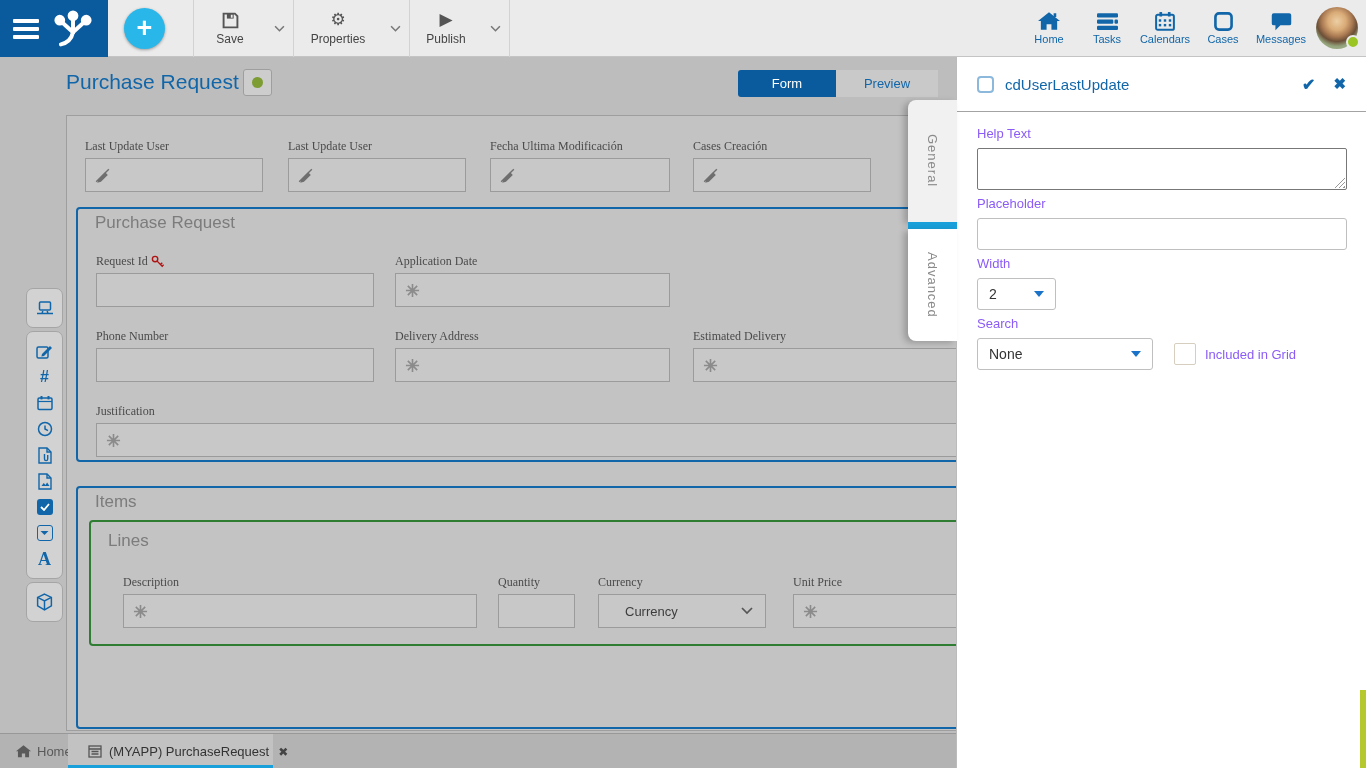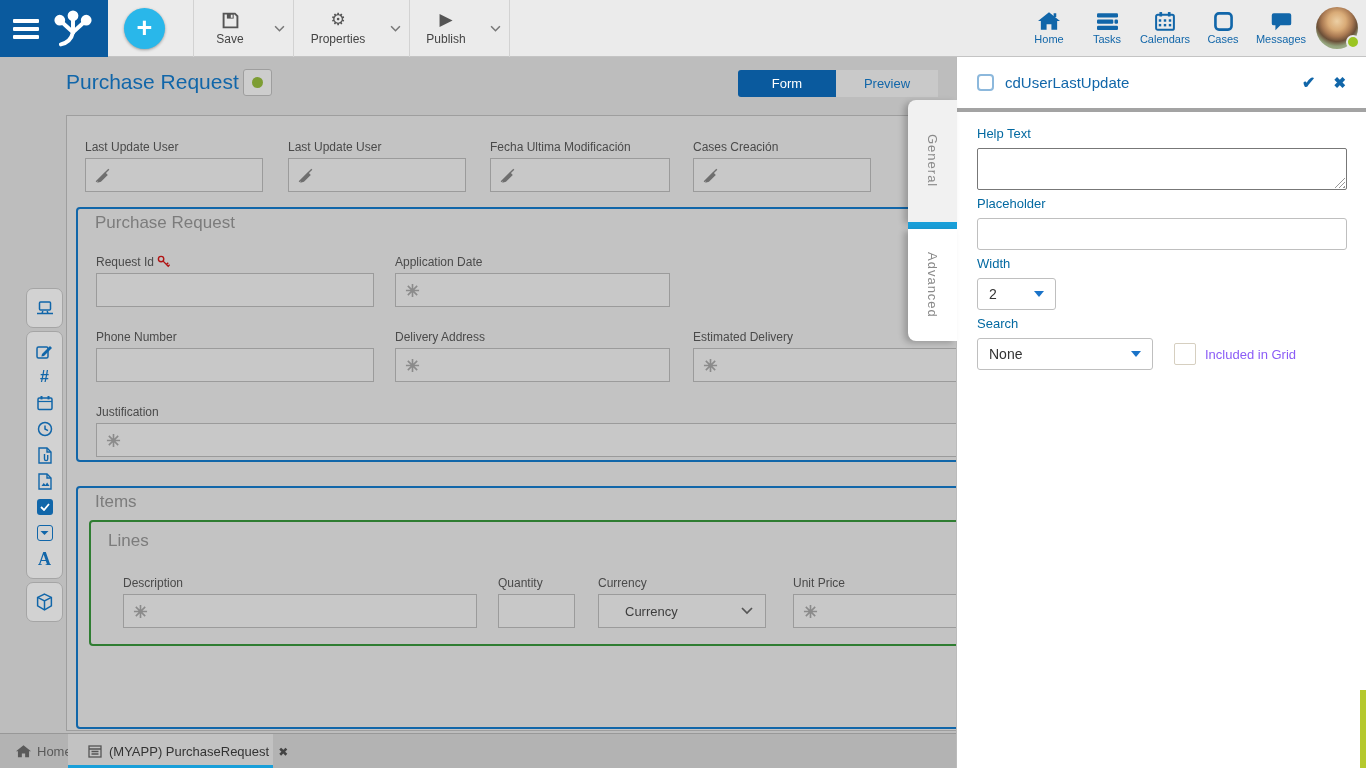--- a/index.html
+++ b/index.html
@@ -33,21 +33,21 @@
   .title-status-btn { position:absolute; left:243px; top:69px; width:29px; height:27px; background:#cdcdcd; border:1px solid #9e9e9e; border-radius:3px; display:flex; align-items:center; justify-content:center; cursor:pointer; }
   .title-status-dot { width:11px; height:11px; border-radius:50%; background:#7d9d33; }
   .view-toggle { position:absolute; left:738px; top:70px; display:flex; height:27px; }
   .vt-btn { min-width:98px; display:flex; align-items:center; justify-content:center; font-size:13px; cursor:pointer; }
   .vt-form { background:#0a5a9e; color:#fff; border-radius:3px 0 0 3px; }
   .vt-preview { background:#c9c9c9; color:#1166a9; width:102px; }
 
   .form-container { position:absolute; left:66px; top:115px; width:1294px; height:616px; border:1px solid #9e9e9e; background:#c3c3c3; }
 
   .fld { position:absolute; }
-  .fld-label { font-size:12px; color:#4a4a4a; height:15px; display:flex; align-items:center; gap:3px; white-space:nowrap; }
+  .fld-label { font-size:12px; color:#4a4a4a; height:15px; display:flex; align-items:center; gap:3px; white-space:nowrap;font-family:Liberation Serif, serif; }
   .fld-input { margin-top:4px; height:34px; background:#c8c8c8; border:1px solid #9b9b9b; display:flex; align-items:center; padding:0 9px; gap:6px; }
   .fld-input.select { justify-content:space-between; padding:0 12px; }
   .sel-text { font-size:13px; color:#3d3d3d; margin-left:14px; }
   .grp { position:absolute; border:2px solid #1166a9; border-radius:4px; }
   .grp.green { border-color:#2f7d32; }
   .grp-title { position:absolute; font-size:17px; color:#7c7c7c; }
 
   
   .toolbox { position:absolute; left:26px; top:288px; width:37px; z-index:5; }
   .tool-box { background:#d2d2d2; border:1px solid #a5a5a5; border-radius:7px; display:flex; flex-direction:column; align-items:center; padding:6px 0; }
@@ -68,27 +68,27 @@
   
   .side-tabs { position:absolute; left:908px; top:100px; width:49px; z-index:30; }
   .side-tab { width:49px; display:flex; align-items:center; justify-content:center; cursor:pointer; box-shadow:-4px 2px 6px rgba(0,0,0,.22); }
   .side-tab span { writing-mode:vertical-rl; font-size:13px; color:#8a8a8a; letter-spacing:1px; }
   .st-general { height:122px; background:#f1f1f1; border-radius:8px 0 0 0; }
   .st-indicator { width:49px; height:7px; background:#199fd9; }
   .st-advanced { height:112px; background:#ffffff; border-radius:0 0 0 8px; }
 
   
   .panel { position:absolute; left:956px; top:57px; width:410px; height:711px; background:#fff; border-left:1px solid #bbb; z-index:20; }
-  .panel-header { height:55px; display:flex; align-items:center; padding:0 20px; border-bottom:4px solid #a3a3a3; }
+  .panel-header { height:55px; display:flex; align-items:center; padding:0 20px; border-bottom:1px solid #a3a3a3; }
   .ph-checkbox { width:17px; height:17px; border:2px solid #8cb8dc; border-radius:4px; cursor:pointer; }
   .ph-title { flex:1; margin-left:11px; font-size:15px; color:#1166a9; }
   .ph-check { color:#1166a9; font-size:16px; font-weight:bold; margin-right:18px; cursor:pointer; }
   .ph-close { color:#1166a9; font-size:15px; font-weight:bold; cursor:pointer; }
   .panel-body { padding:14px 20px; }
-  .p-label { font-size:13px; color:#0369a1; }
+  .p-label { font-size:13px; color:#8b5cf6; }
   .p-textarea { position:relative; margin-top:7px; width:370px; height:42px; border:1px solid #777; border-radius:2px; background:#fff; }
   .p-textarea::after { content:""; position:absolute; right:1px; bottom:1px; width:11px; height:11px;
       background:repeating-linear-gradient(135deg, transparent 0 2px, #999 2px 3px); clip-path:polygon(100% 0, 100% 100%, 0 100%); cursor:nwse-resize; }
   .p-input { margin-top:7px; width:370px; height:32px; border:1px solid #bfbfbf; border-radius:3px; background:#fff; }
   .p-select { margin-top:7px; height:32px; border:1px solid #bfbfbf; border-radius:3px; background:#fff; display:flex; align-items:center; justify-content:space-between; padding:0 11px; cursor:pointer; }
   .p-select .ps-val { font-size:14px; color:#333; }
   .caret-down { width:0; height:0; border-left:5px solid transparent; border-right:5px solid transparent; border-top:6px solid #1a73c8; }
   .w-select { width:79px; }
   .s-select { width:176px; }
   .mt14 { margin-top:6px; }

